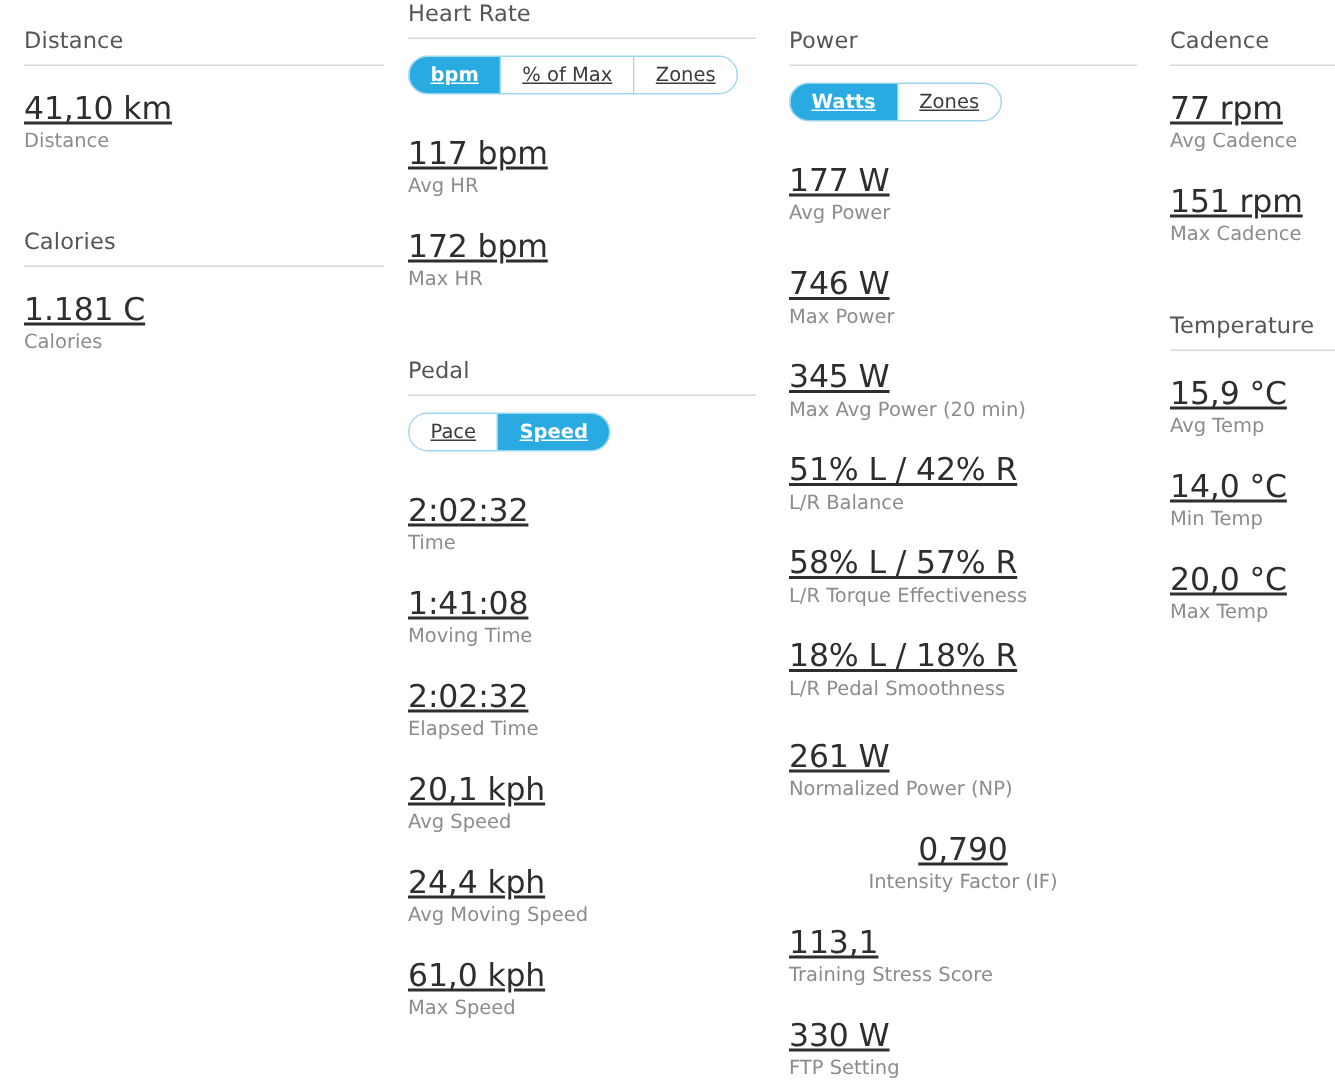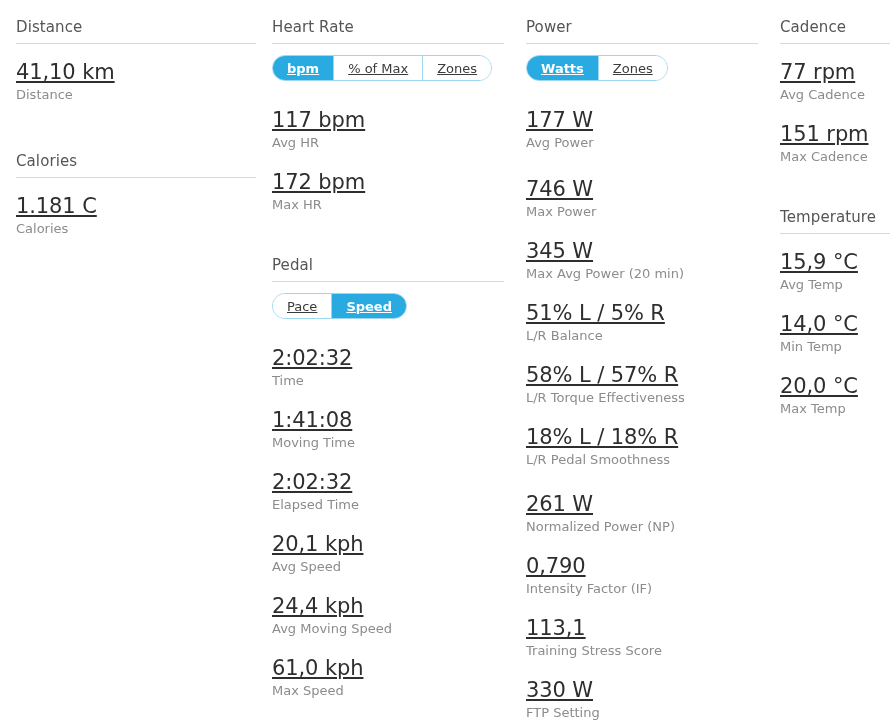--- a/index.html
+++ b/index.html
@@ -98,21 +98,21 @@
       <div class="stat" style="margin-top:15px;">
         <div class="stat-value">1.181 C</div>
         <div class="stat-label">Calories</div>
       </div>
     </div>
 
   </div>
 
   <div class="col col-heartrate">
 
-    <div class="section" style="margin-top:18px;">
+    <div class="section" style="">
       <div class="section-header">Heart Rate</div>
 
       <div class="toggle" style="margin-top:11px;">
         <div class="toggle-seg active">bpm</div>
         <div class="toggle-seg">% of Max</div>
         <div class="toggle-seg">Zones</div>
       </div>
 
       <div class="stat" style="margin-top:26px;">
         <div class="stat-value">117 bpm</div>
@@ -176,36 +176,36 @@
       </div>
       <div class="stat" style="margin-top:24px;">
         <div class="stat-value">746 W</div>
         <div class="stat-label">Max Power</div>
       </div>
       <div class="stat" style="margin-top:17px;">
         <div class="stat-value">345 W</div>
         <div class="stat-label">Max Avg Power (20 min)</div>
       </div>
       <div class="stat" style="margin-top:17px;">
-        <div class="stat-value">51% L / 5% R</div>
+        <div class="stat-value">51% L / 42% R</div>
         <div class="stat-label">L/R Balance</div>
       </div>
       <div class="stat" style="margin-top:17px;">
         <div class="stat-value">58% L / 57% R</div>
         <div class="stat-label">L/R Torque Effectiveness</div>
       </div>
       <div class="stat" style="margin-top:17px;">
         <div class="stat-value">18% L / 18% R</div>
         <div class="stat-label">L/R Pedal Smoothness</div>
       </div>
       <div class="stat" style="margin-top:22px;">
         <div class="stat-value">261 W</div>
         <div class="stat-label">Normalized Power (NP)</div>
       </div>
-      <div class="stat" style="margin-top:17px;">
+      <div class="stat" style="margin-top:17px;text-align:center;">
         <div class="stat-value">0,790</div>
         <div class="stat-label">Intensity Factor (IF)</div>
       </div>
       <div class="stat" style="margin-top:17px;">
         <div class="stat-value">113,1</div>
         <div class="stat-label">Training Stress Score</div>
       </div>
       <div class="stat" style="margin-top:17px;">
         <div class="stat-value">330 W</div>
         <div class="stat-label">FTP Setting</div>

